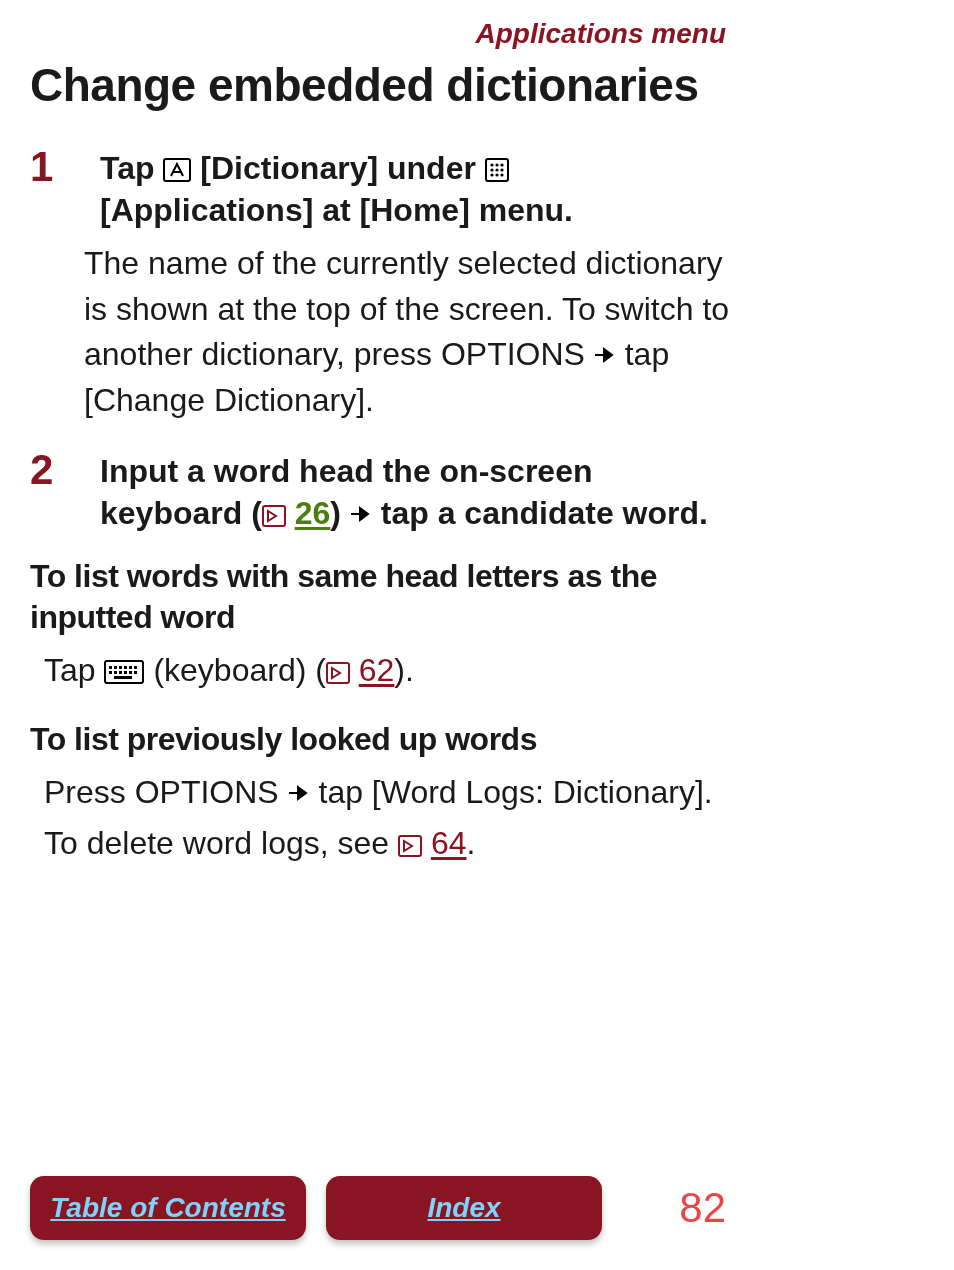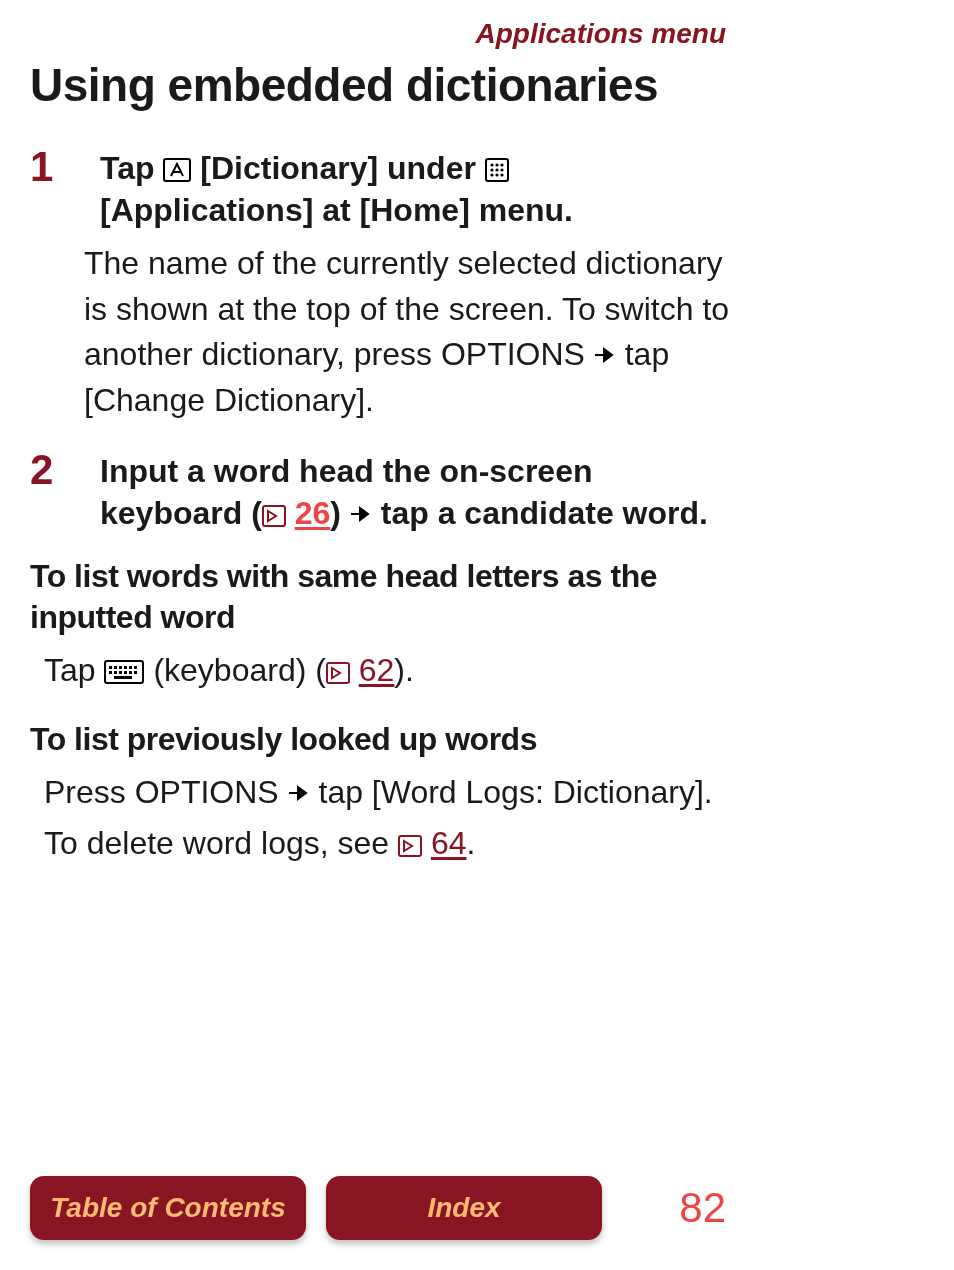--- a/index.html
+++ b/index.html
@@ -75,21 +75,21 @@
     line-height: 1.4;
     margin: 0 0 6px 14px;
   }
   .pref {
     color: #8a1522;
     text-decoration: underline;
     text-decoration-color: #8a1522;
     text-underline-offset: 3px;
   }
   .pref-strong {
-    color: #ef4444;
+    color: #4d7c0f;
     font-weight: 800;
     text-decoration: underline;
     text-underline-offset: 3px;
   }
   .icon {
     display: inline-block;
     vertical-align: -3px;
   }
   .icon svg { display: block; }
   .arrow {
@@ -101,48 +101,49 @@
   .footer {
     position: absolute;
     left: 30px;
     right: 30px;
     bottom: 30px;
     display: flex;
     align-items: center;
   }
   .pill {
     background: #8a1522;
-    color: #fdba74;
+    color: #7dd3fc;
     font-weight: 700;
     font-style: italic;
     font-size: 28px;
     border-radius: 14px;
     padding: 16px 10px;
     width: 256px;
     text-align: center;
     margin-right: 20px;
     box-shadow: 0 4px 6px rgba(0,0,0,0.25);
     cursor: pointer;
     user-select: none;
+    text-decoration: underline;
   }
   .pagenum {
     margin-left: auto;
     font-size: 42px;
     color: #ef4444;
     padding-right: 4px;
   }
 </style>
 </head>
 <body>
 
 <div class="page">
 
   <div class="breadcrumb">Applications menu</div>
 
-  <h1 class="title">Using embedded dictionaries</h1>
+  <h1 class="title">Change embedded dictionaries</h1>
 
   <div class="step">
     <div class="step-num">1</div>
     <div class="step-body">
       <p class="step-head">
         <span>Tap </span><span class="icon"><svg width="28" height="24" viewBox="0 0 28 24">
               <rect x="1" y="1" width="26" height="22" rx="2" fill="none" stroke="#000" stroke-width="2"></rect>
               <path d="M8 18 L14 6 L20 18 M10 14 H18" fill="none" stroke="#000" stroke-width="2"></path>
             </svg></span><span> [Dictionary] under </span><span class="icon"><svg width="24" height="24" viewBox="0 0 24 24">
               <rect x="1" y="1" width="22" height="22" rx="2" fill="none" stroke="#000" stroke-width="2"></rect>

